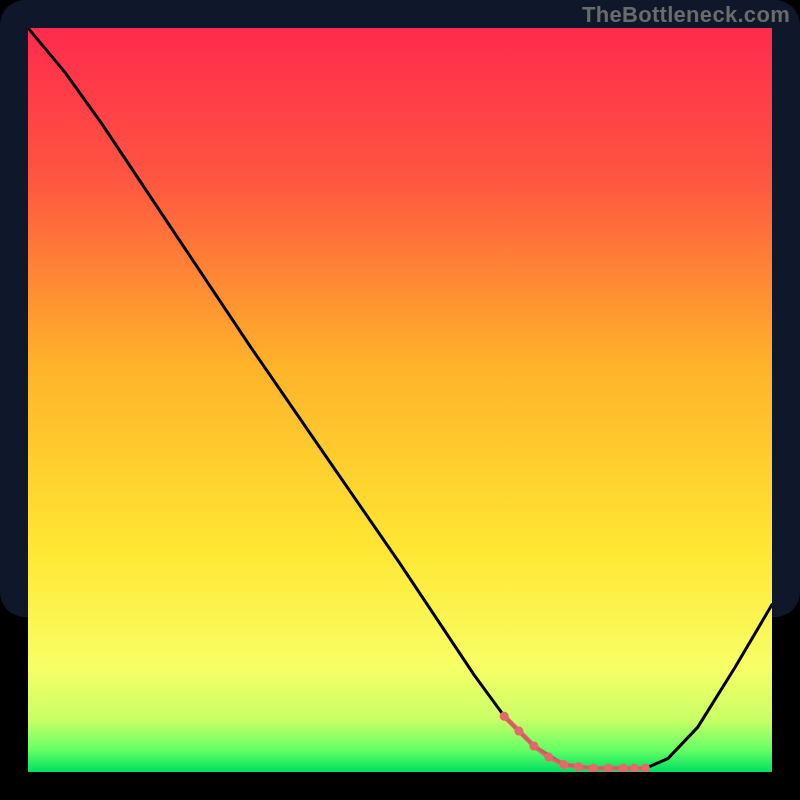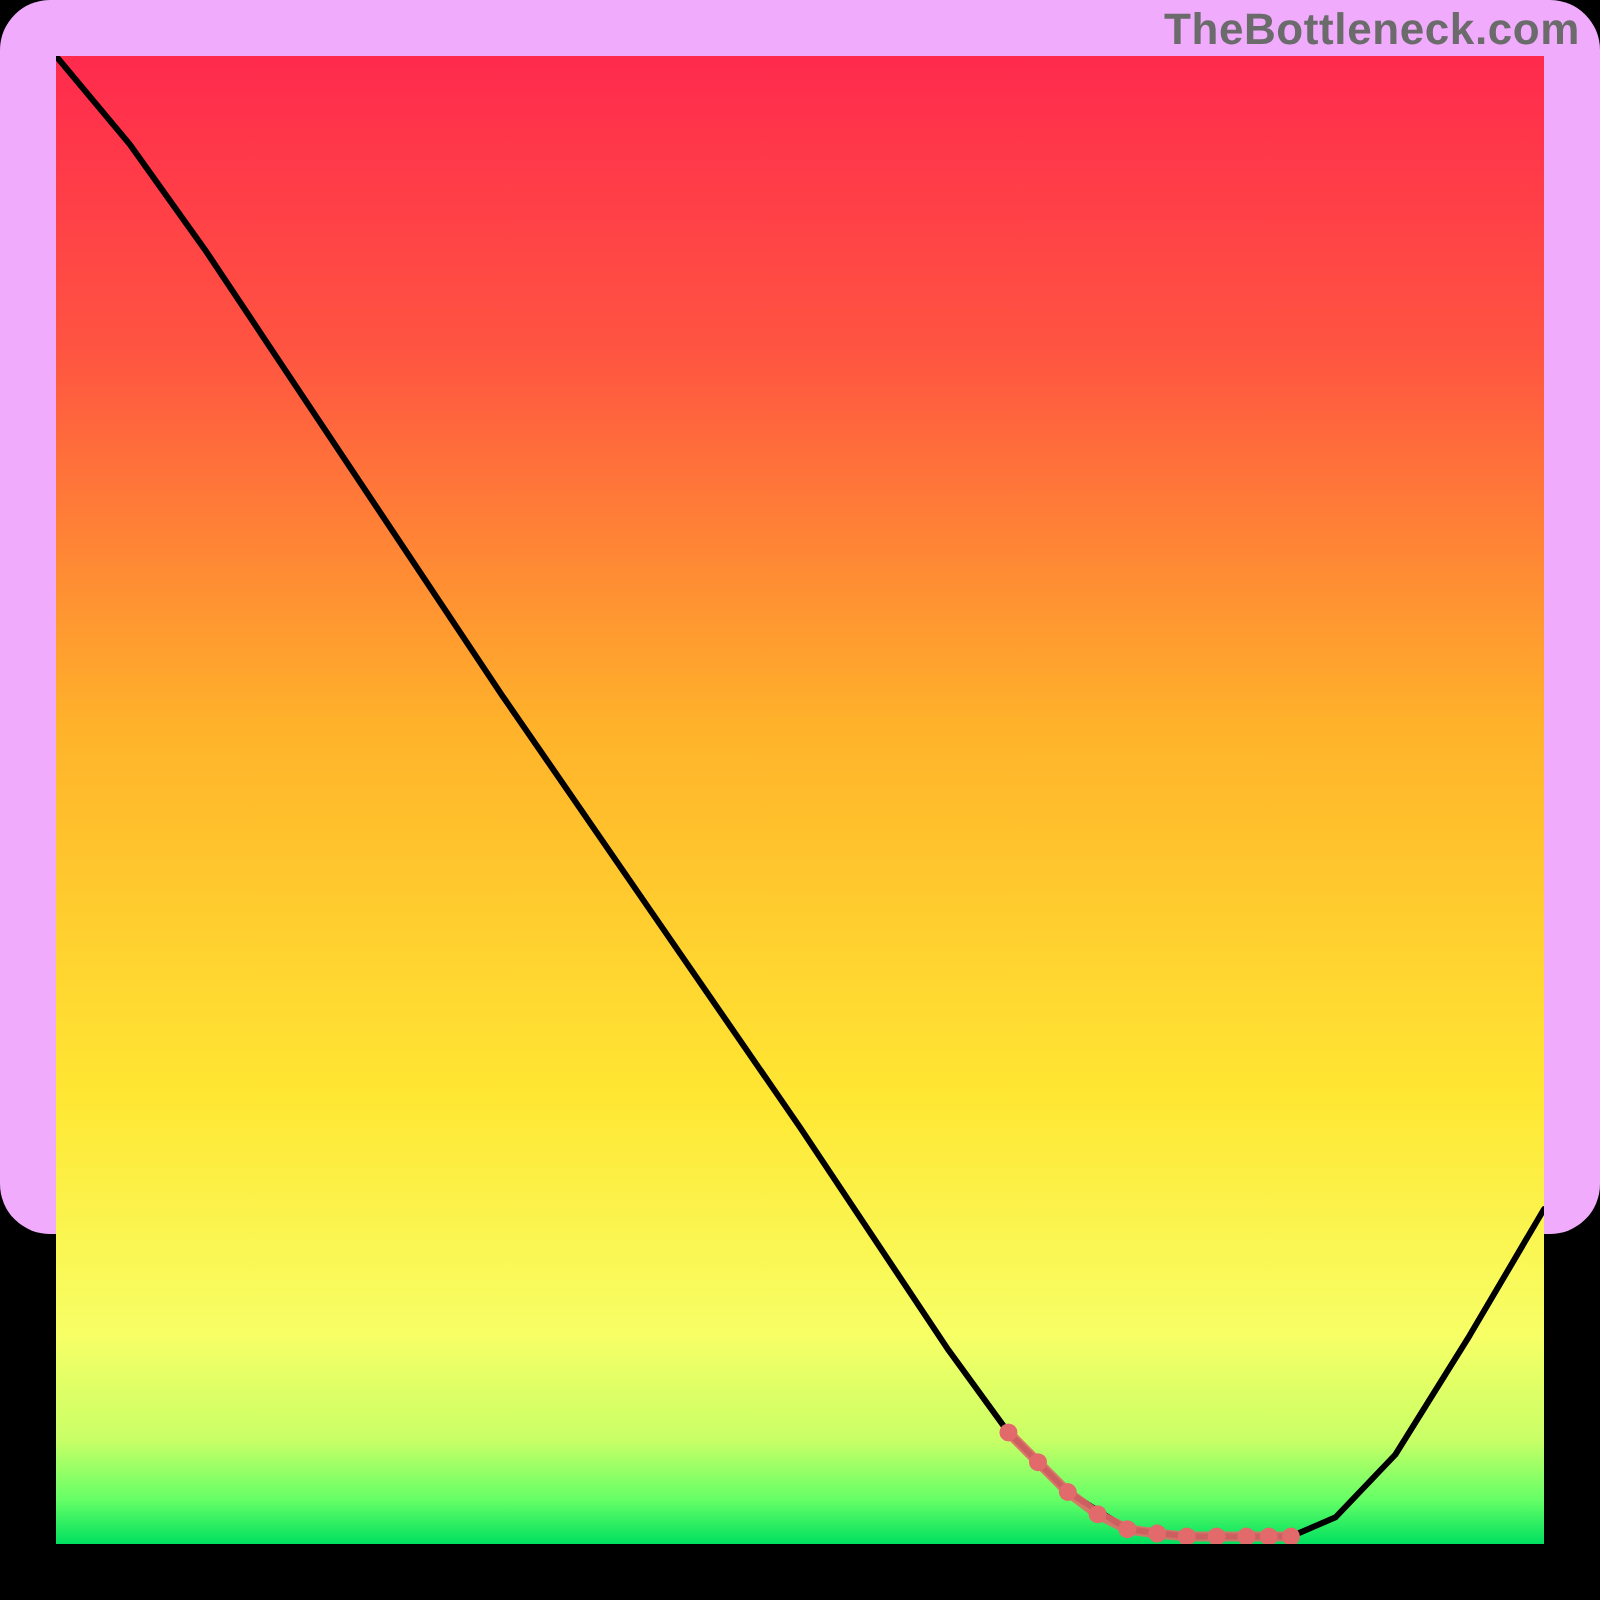--- a/index.html
+++ b/index.html
@@ -10,21 +10,21 @@
     background: #000;
     overflow: hidden;
     font-family: Arial, Helvetica, sans-serif;
   }
   .frame {
     position: absolute;
     top: 0;
     left: 0;
     width: 800px;
     height: 617px;
-    background: #f0abfc;
+    background: #0f172a;
     border-radius: 25px;
   }
   .watermark {
     position: absolute;
     top: 2px;
     right: 10px;
     color: #6b6b6b;
     font-size: 22px;
     font-weight: 600;
     letter-spacing: 0.3px;

